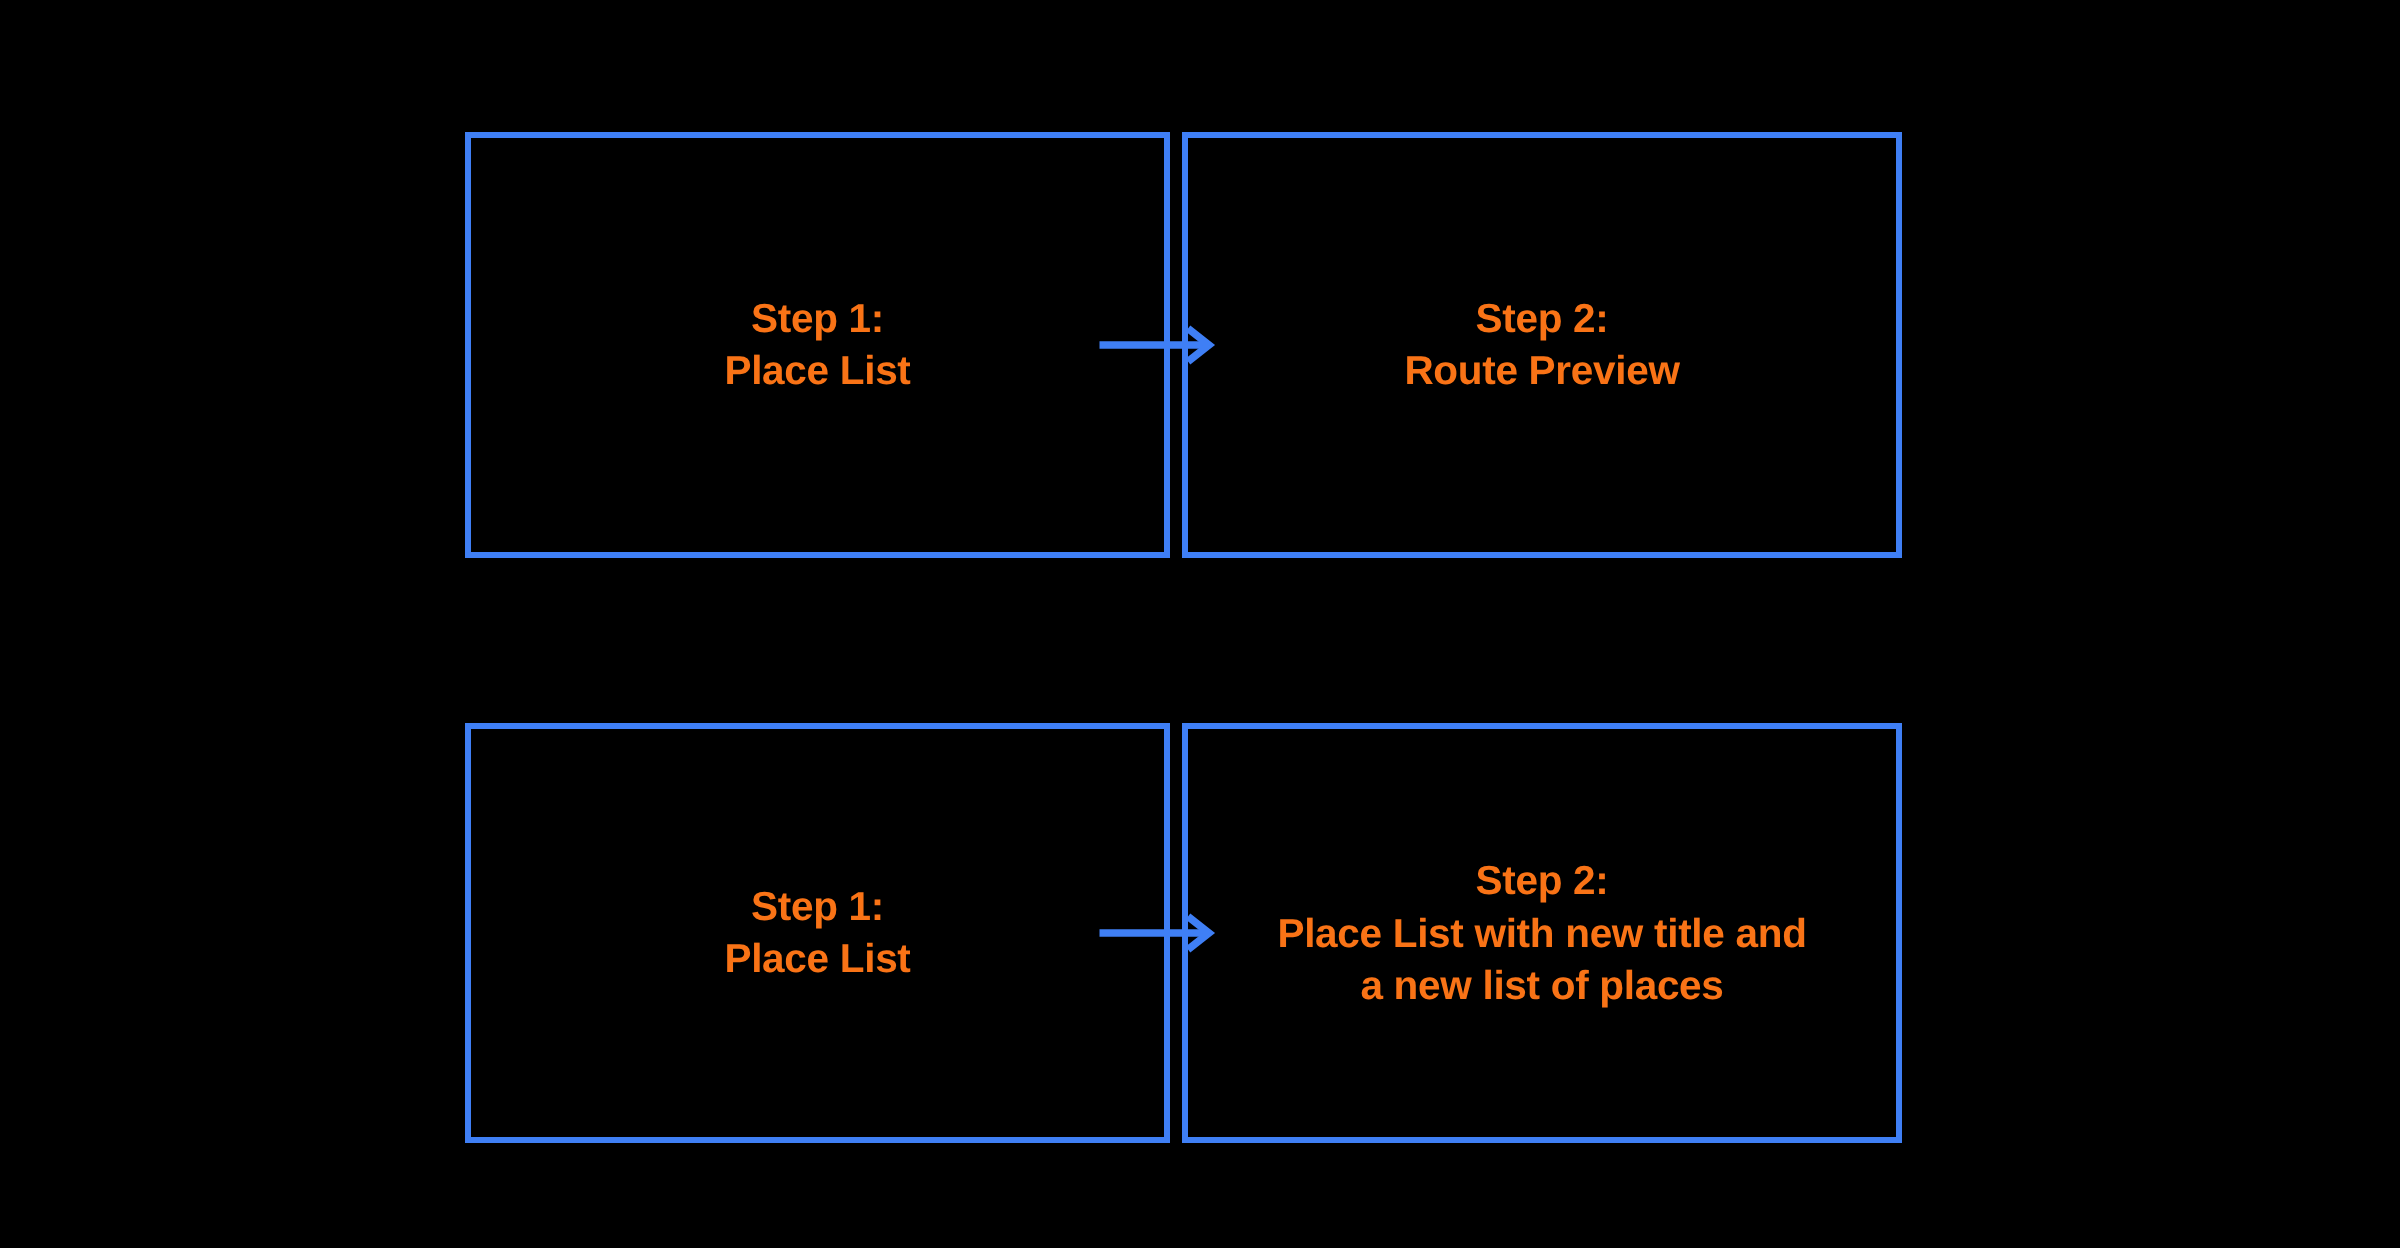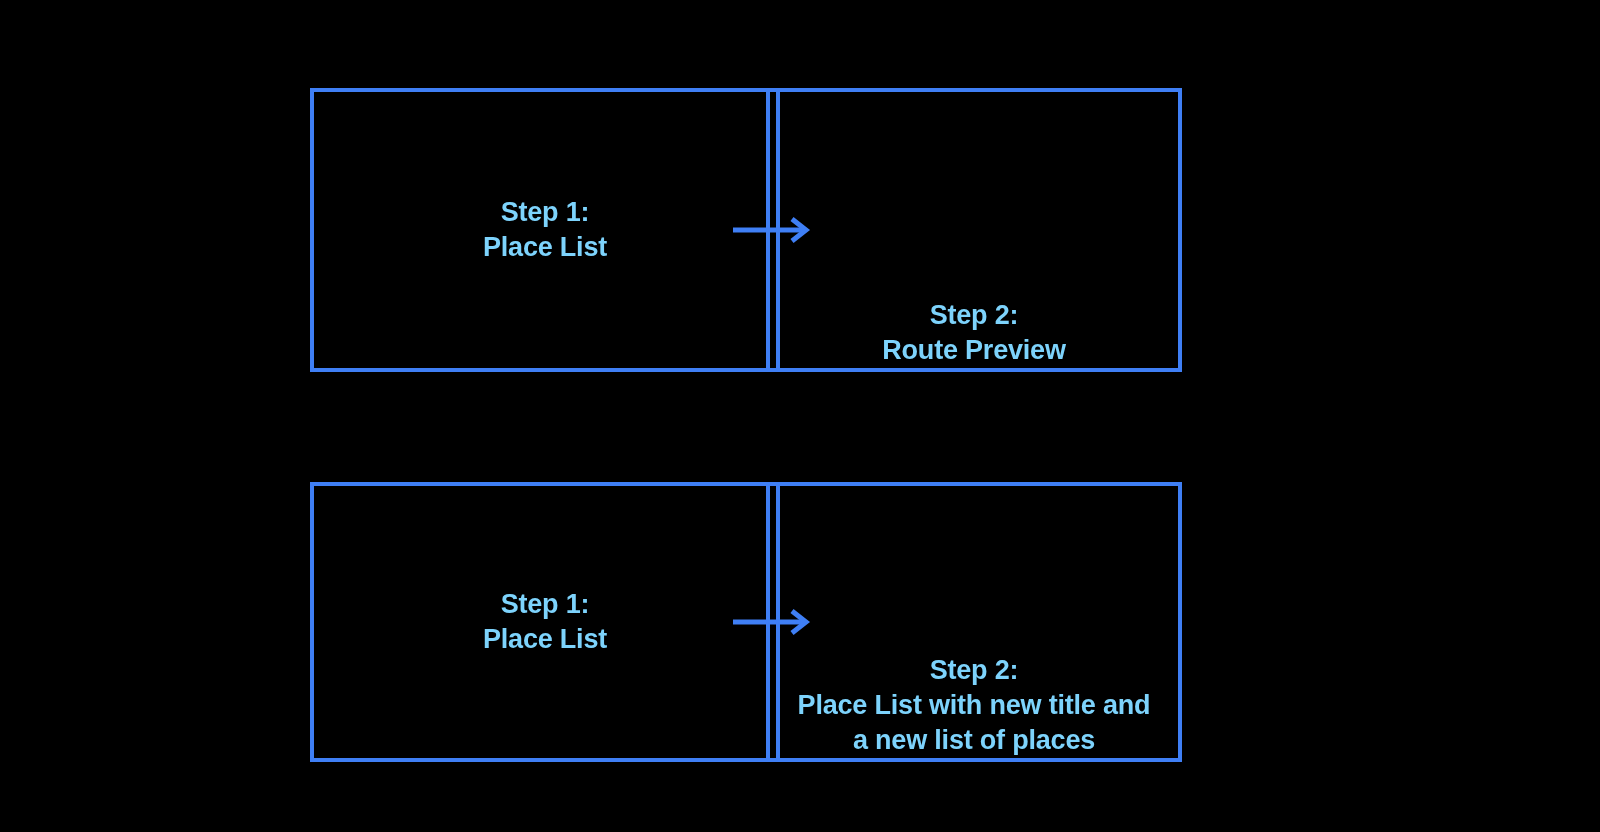--- a/index.html
+++ b/index.html
@@ -32,26 +32,26 @@
     position: absolute;
     box-sizing: border-box;
     border: 4px solid #3f7ff5;
     background: transparent;
     display: flex;
     align-items: center;
     justify-content: center;
     text-align: center;
   }
   .node-left  { left: 310px; width: 470px; }
-  .node-right { left: 766px; width: 416px; align-items: flex-end; }
+  .node-right { left: 788px; width: 480px; }
   #row-0 .node-box { top: 0; height: 284px; }
   #row-1 .node-box { top: 0; height: 280px; }
 
   .node-label {
-    color: #7dd3fc;
+    color: #f97316;
     font-family: "Liberation Sans", sans-serif;
     font-weight: bold;
     font-size: 27px;
     line-height: 35px;
     letter-spacing: -0.2px;
     white-space: pre-line;
     padding: 0 6px;
   }
 
   

